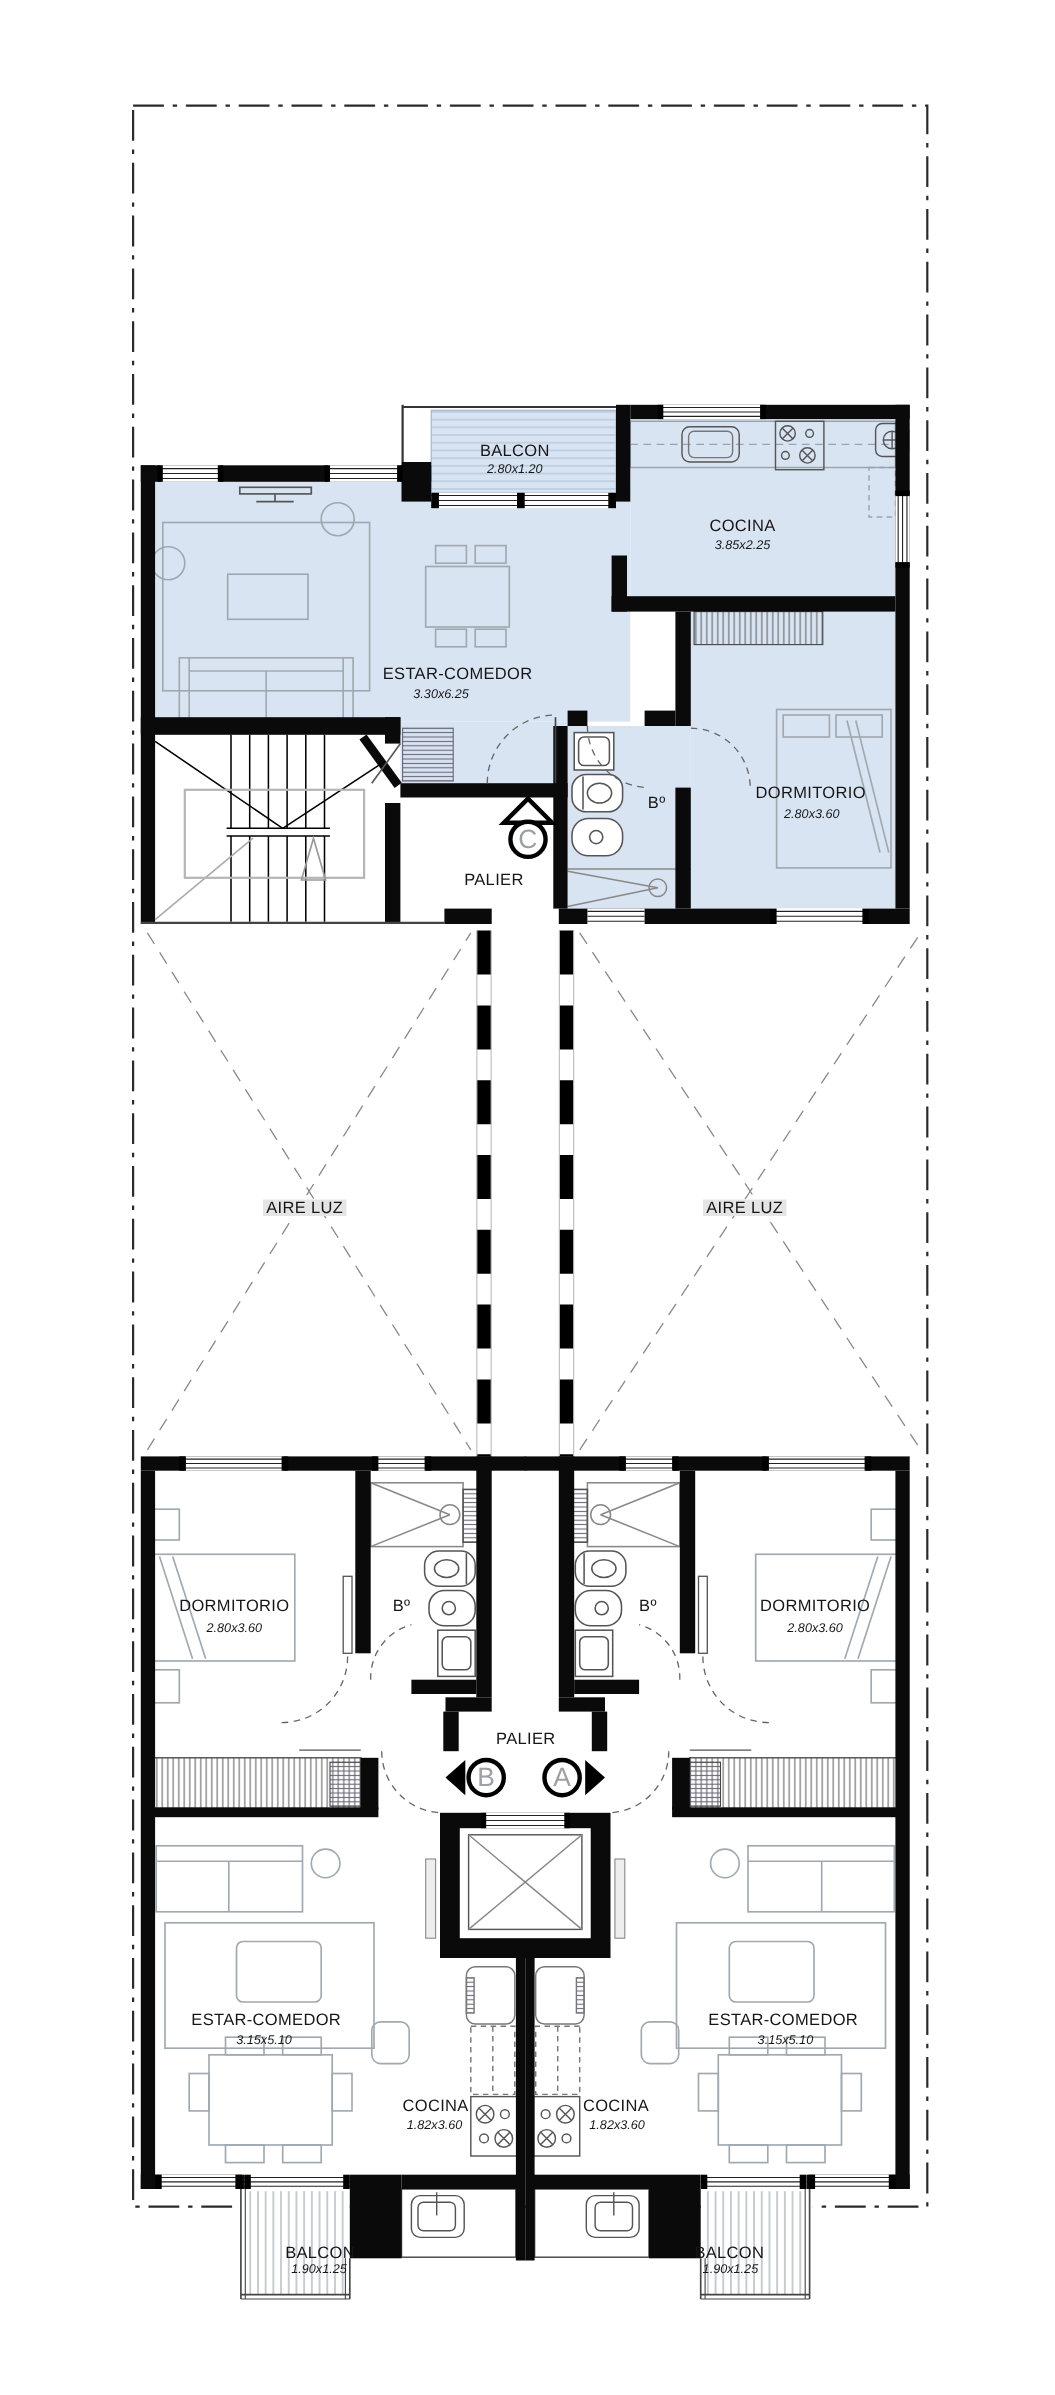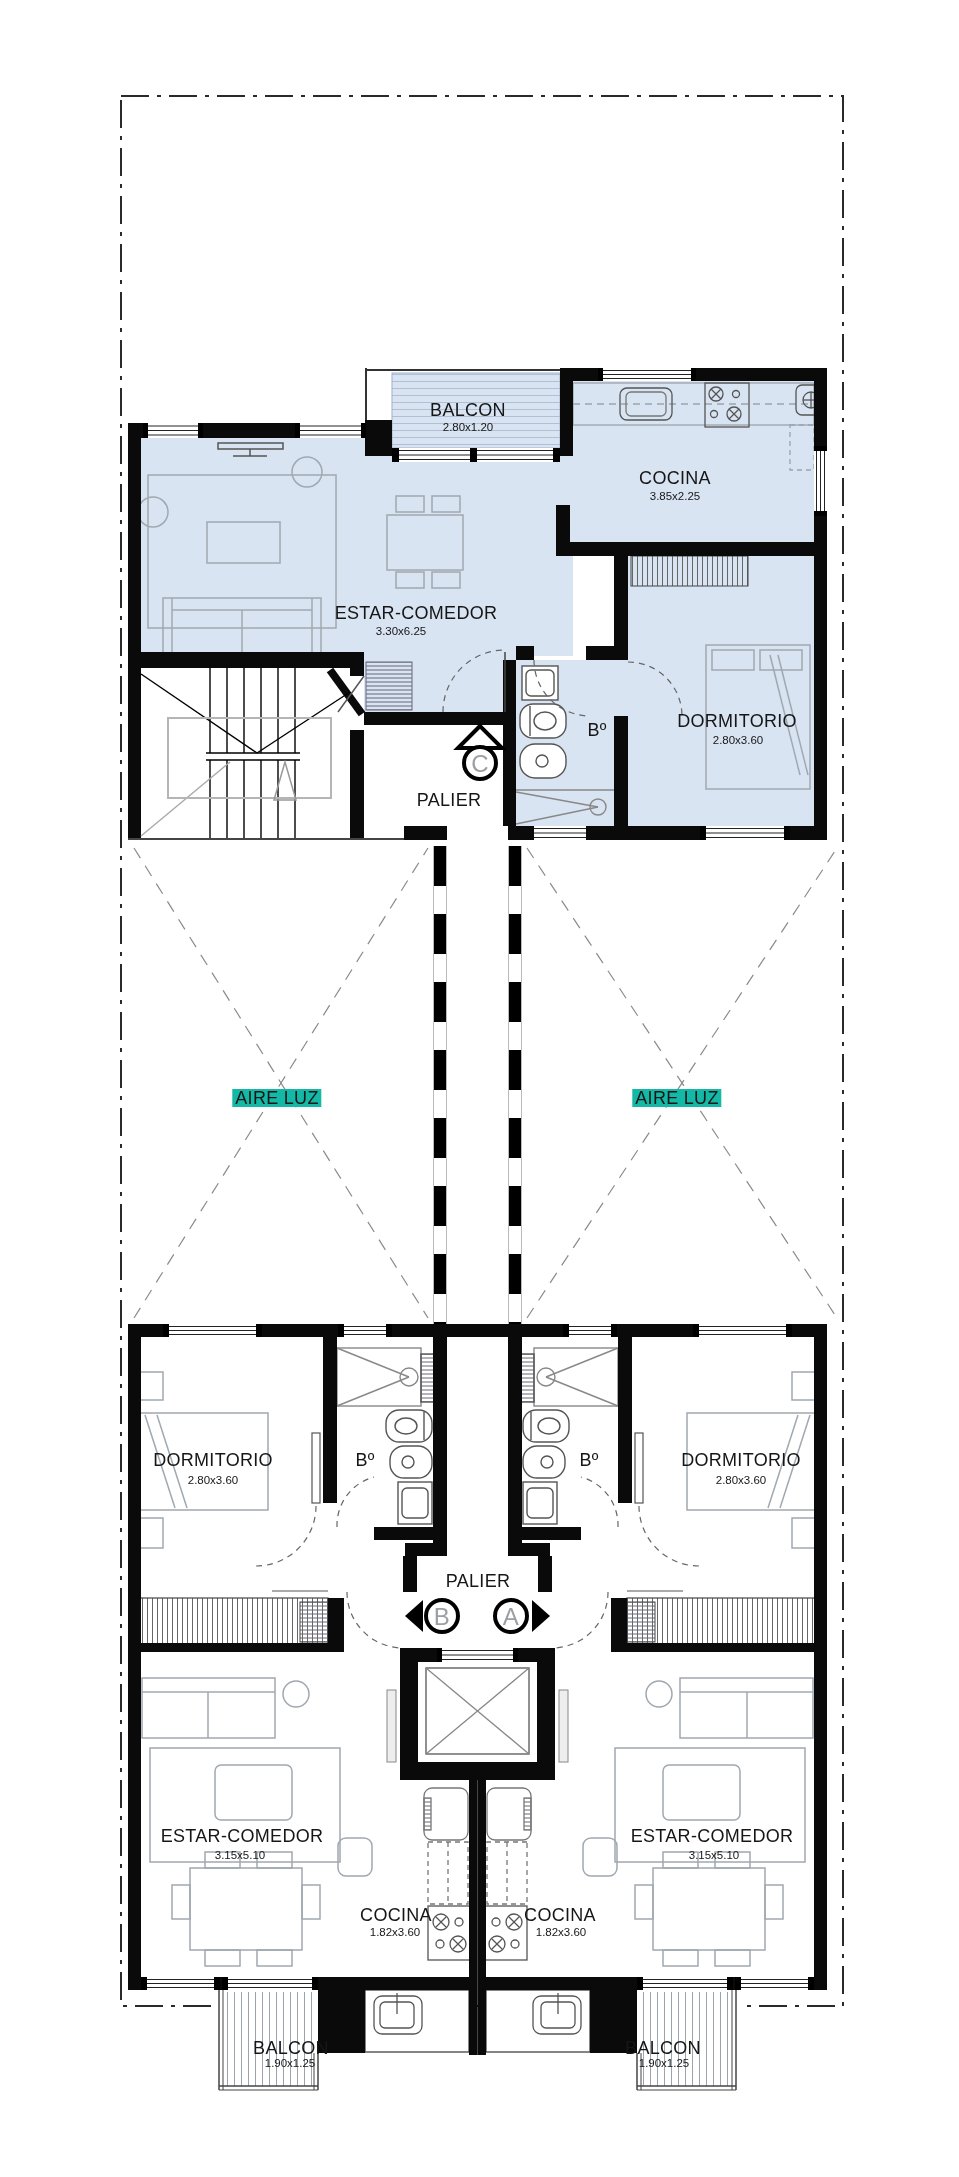--- a/index.html
+++ b/index.html
@@ -1,22 +1,22 @@
 <!DOCTYPE html>
 <html><head>
 <meta charset="utf-8">
 <style>
   html,body{margin:0;padding:0;background:#fff}
   .plan{position:relative;width:959px;height:2177px;background:#fff;
         font-family:"Liberation Sans","DejaVu Sans",sans-serif;overflow:hidden}
   .plan svg{position:absolute;left:0;top:0}
-  .lbl{position:absolute;transform:translate(-50%,-50%);font-size:18px;color:#161616;
+  .lbl{position:absolute;transform:translate(-50%,-50%);font-size:15px;color:#161616;
        white-space:nowrap;letter-spacing:.3px;line-height:1}
-  .dim{font-size:11.5px;letter-spacing:0}
-  .halo{background:#14b8a6;padding:0 3px}
+  .dim{font-size:11.5px;font-style:italic;letter-spacing:0}
+  .halo{background:#e5e5e5;padding:0 3px}
   .marker{font-size:24px;color:#9aa0a6;font-weight:400}
 </style>
 </head>
 <body>
 
 <div class="plan">
 
 <svg width="959" height="2177" viewBox="0 0 959 2177">
   <defs>
     <pattern id="hatchV" width="5" height="6" patternUnits="userSpaceOnUse">

